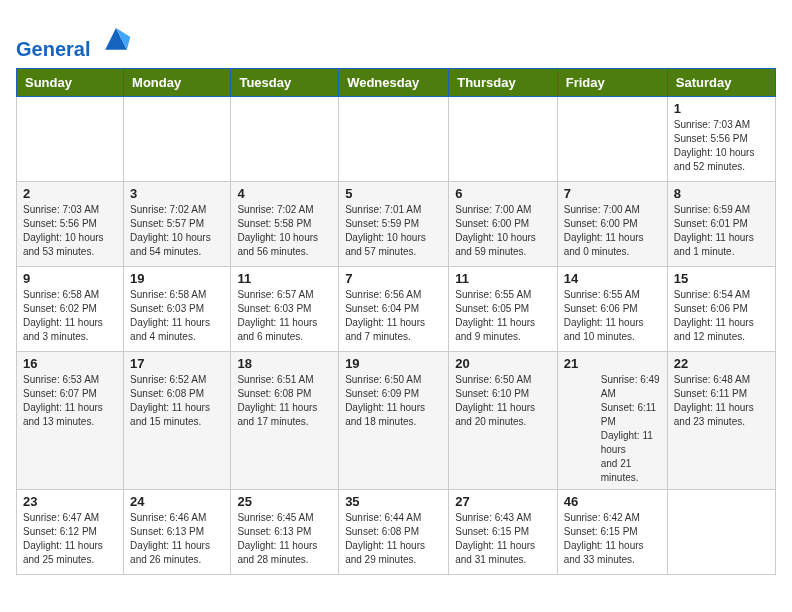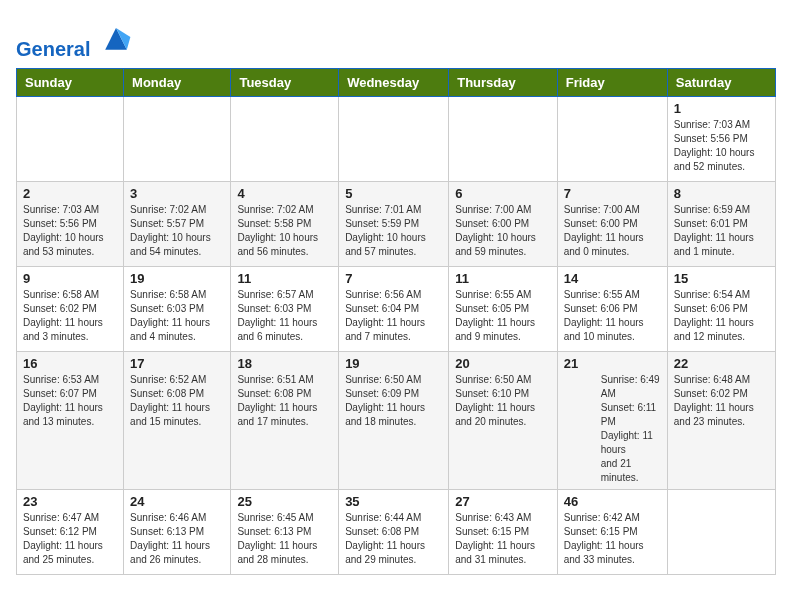--- a/index.html
+++ b/index.html
@@ -282,21 +282,21 @@
         <td>
           <span class="day-num">21</span>
           <div class="day-info" style="white-space: pre-line; margin-left: 37px;">Sunrise: 6:49 AM
 Sunset: 6:11 PM
 Daylight: 11 hours
 and 21 minutes.</div>
         </td>
         <td>
           <span class="day-num">22</span>
           <div class="day-info" style="white-space: pre-line;">Sunrise: 6:48 AM
-Sunset: 6:02 PM
+Sunset: 6:11 PM
 Daylight: 11 hours
 and 23 minutes.</div>
         </td>
       </tr>
       <tr>
         <td>
           <span class="day-num">23</span>
           <div class="day-info" style="white-space: pre-line;">Sunrise: 6:47 AM
 Sunset: 6:12 PM
 Daylight: 11 hours

